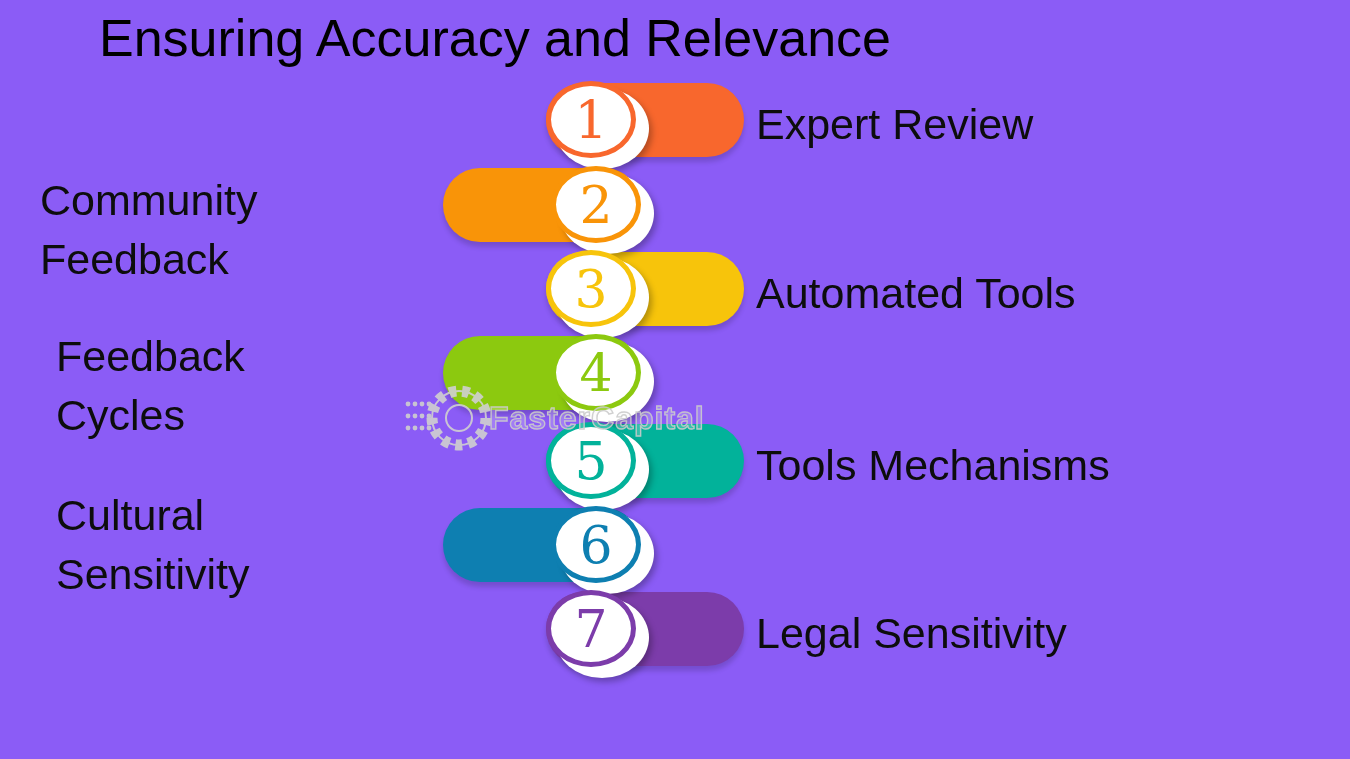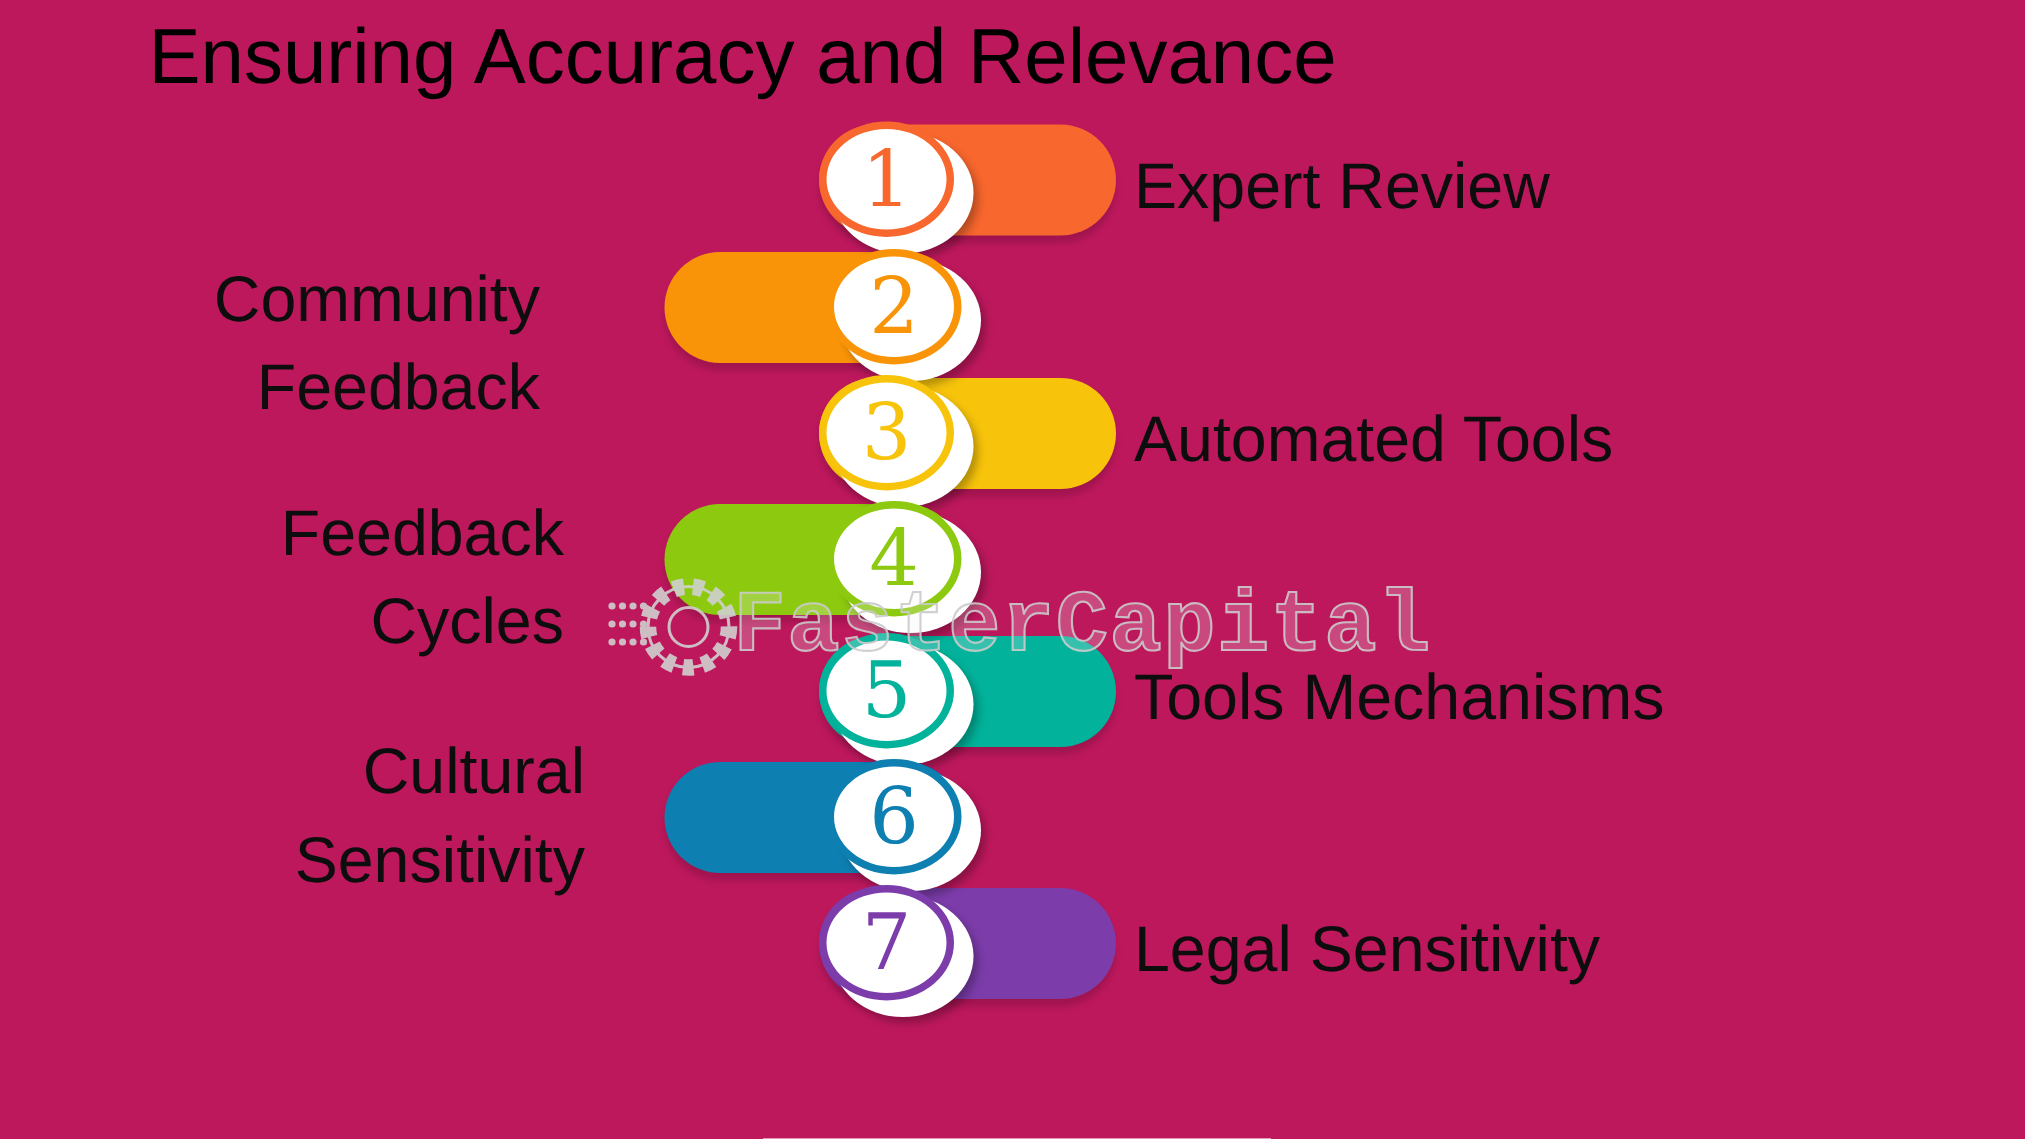--- a/index.html
+++ b/index.html
@@ -1,19 +1,18 @@
 <!DOCTYPE html>
 <html><head>
 <meta charset="utf-8">
 <style>
   html,body{margin:0;padding:0;background:#ffffff;}
   .stage{
-    position:relative;width:1350px;height:759px;overflow:hidden;background:#be185d;
+    position:relative;width:1350px;height:759px;overflow:hidden;background:#8b5cf6;
     font-family:"Liberation Sans",sans-serif;
-    text-align:right;
   }
   .title{
     position:absolute;left:99px;top:8px;font-size:52px;font-weight:400;color:#000;
     letter-spacing:0;white-space:nowrap;
   }
   .pill{
     position:absolute;height:74px;width:198px;border-radius:37px;z-index:1;
     box-shadow:0 5px 5px rgba(0,0,0,0.16);
   }
   .num-blob{
@@ -31,21 +30,21 @@
   .label{
     position:absolute;font-size:43px;color:#0d0d0d;z-index:4;
     transform:translateY(-50%);white-space:nowrap;line-height:1.38;
   }
   .label.left-side{white-space:normal;width:320px;}
   .watermark{
     position:absolute;left:403px;top:376px;z-index:5;display:flex;align-items:center;
     opacity:0.9;pointer-events:none;
   }
   .wm-text{
-    font-family:Liberation Mono, monospace;font-size:58px;font-weight:700;
+    font-family:Liberation Sans, sans-serif;font-size:32px;font-weight:700;
     color:rgba(240,240,240,0.25);
     -webkit-text-stroke:1.4px #cccccc;
     letter-spacing:1px;margin-left:-6px;margin-top:4px;
   }
 </style>
 </head>
 <body>
 
 <div class="stage">
   <div class="title">Ensuring Accuracy and Relevance</div>
@@ -90,21 +89,21 @@
           <span class="num" style="color: rgb(2, 178, 154);">5</span>
         </div>
         <div class="label right-side" style="left: 756px; top: 466px;">Tools Mechanisms</div>
       </div>
       <div>
         <div class="pill" style="left: 443px; top: 508px; background: rgb(14, 127, 177);"></div>
         <div class="num-blob" style="left: 560px; top: 513px;"></div>
         <div class="num-circle" style="left: 551px; top: 506px; border-color: rgb(14, 127, 177);">
           <span class="num" style="color: rgb(14, 127, 177);">6</span>
         </div>
-        <div class="label left-side" style="left: 56px; top: 545px; margin-left: 14px;">Cultural Sensitivity</div>
+        <div class="label left-side" style="left: 56px; top: 545px;">Cultural Sensitivity</div>
       </div>
       <div>
         <div class="pill" style="left: 546px; top: 592px; background: rgb(124, 60, 170);"></div>
         <div class="num-blob" style="left: 555px; top: 597px;"></div>
         <div class="num-circle" style="left: 546px; top: 590px; border-color: rgb(124, 60, 170);">
           <span class="num" style="color: rgb(124, 60, 170);">7</span>
         </div>
         <div class="label right-side" style="left: 756px; top: 634px;">Legal Sensitivity</div>
       </div>
     </div>

